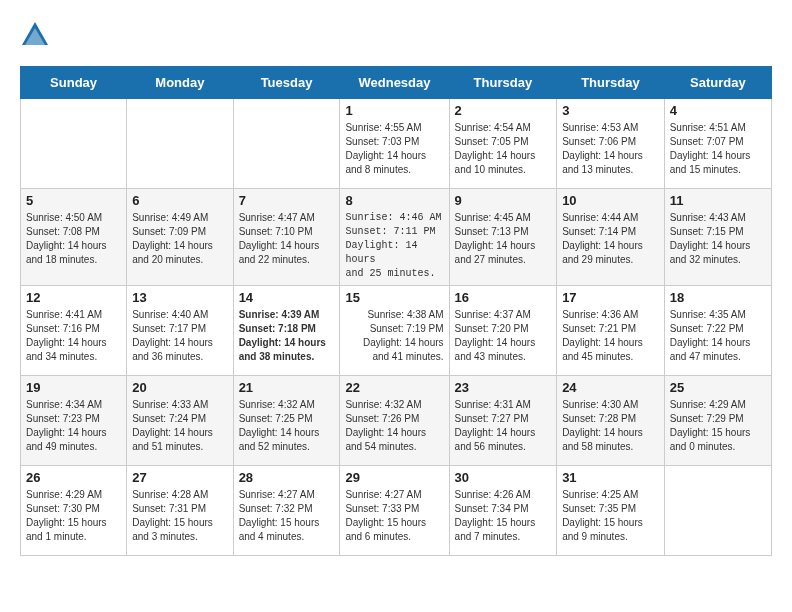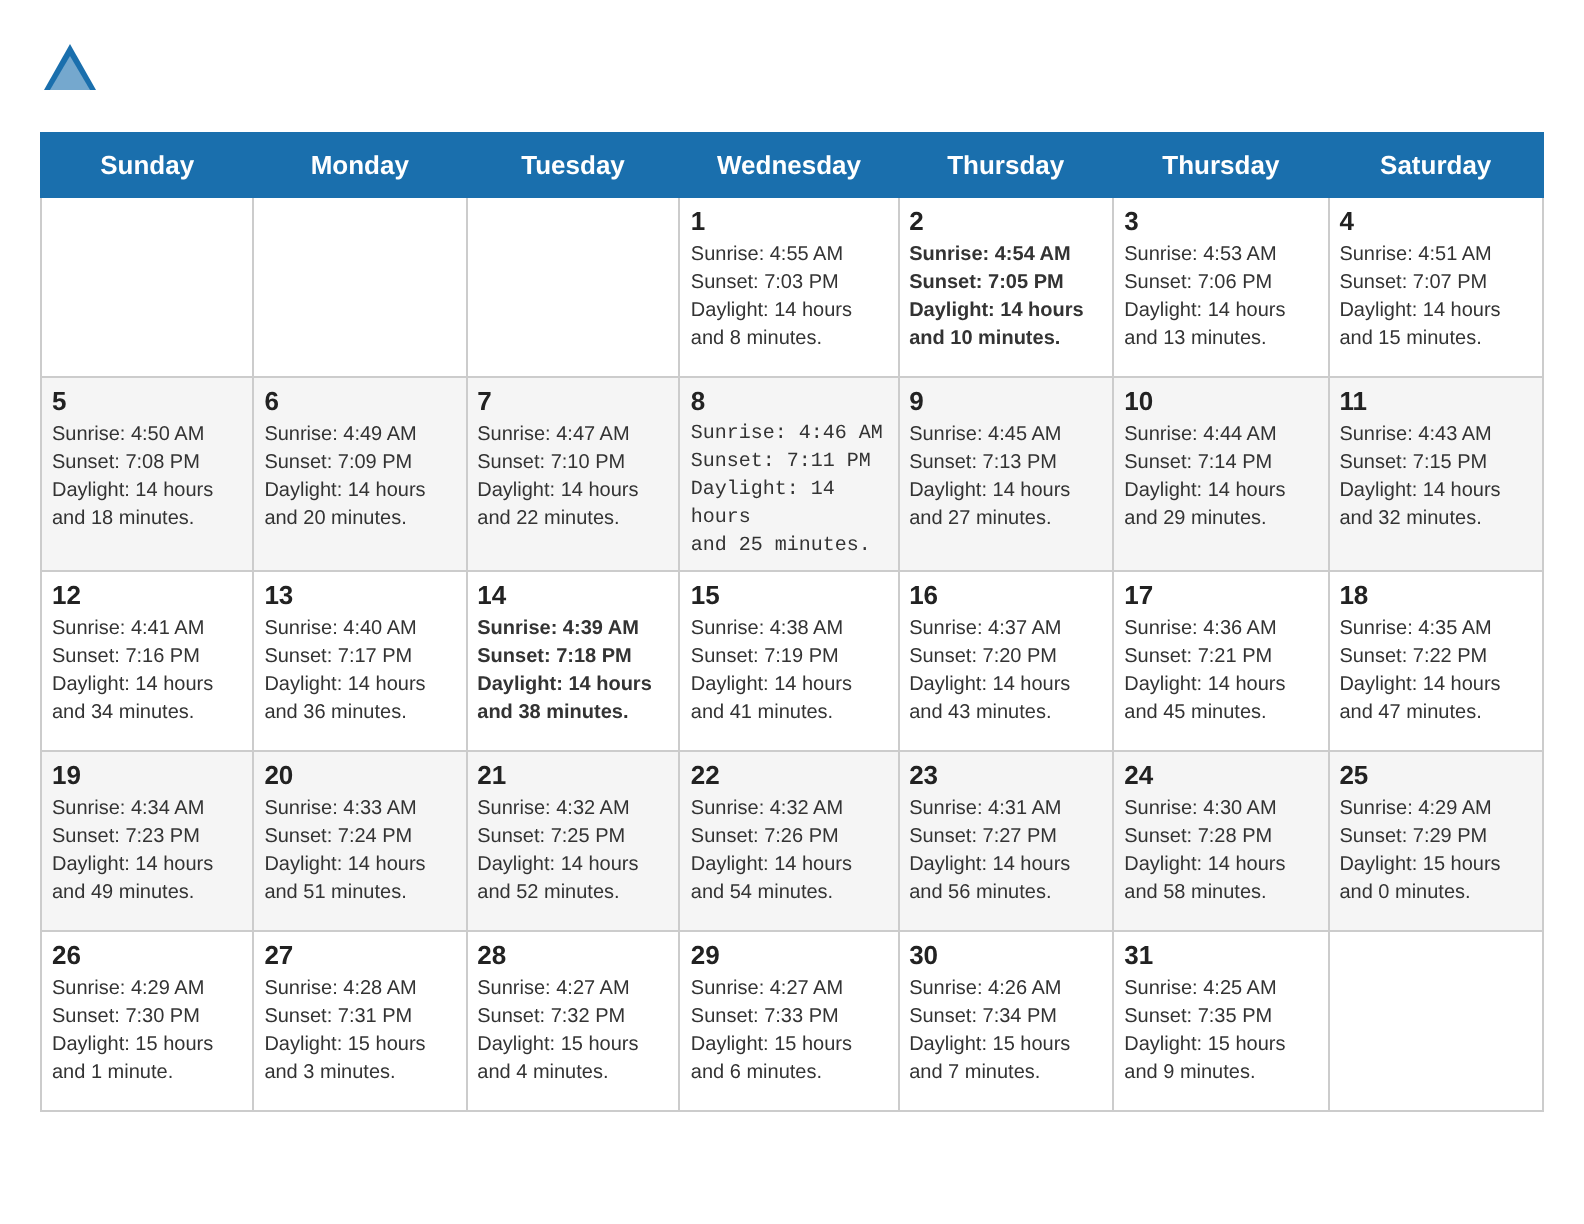--- a/index.html
+++ b/index.html
@@ -135,21 +135,21 @@
         <td class="empty-cell"></td>
         <td>
           <div class="day-number">1</div>
           <div class="day-info" style="white-space: pre-line;">Sunrise: 4:55 AM
 Sunset: 7:03 PM
 Daylight: 14 hours
 and 8 minutes.</div>
         </td>
         <td>
           <div class="day-number">2</div>
-          <div class="day-info" style="white-space: pre-line; font-weight: bold;">Sunrise: 4:54 AM
+          <div class="day-info" style="white-space: pre-line;">Sunrise: 4:54 AM
 Sunset: 7:05 PM
 Daylight: 14 hours
 and 10 minutes.</div>
         </td>
         <td>
           <div class="day-number">3</div>
           <div class="day-info" style="white-space: pre-line;">Sunrise: 4:53 AM
 Sunset: 7:06 PM
 Daylight: 14 hours
 and 13 minutes.</div>
@@ -230,21 +230,21 @@
         </td>
         <td>
           <div class="day-number">14</div>
           <div class="day-info" style="white-space: pre-line; font-weight: bold;">Sunrise: 4:39 AM
 Sunset: 7:18 PM
 Daylight: 14 hours
 and 38 minutes.</div>
         </td>
         <td>
           <div class="day-number">15</div>
-          <div class="day-info" style="white-space: pre-line;">Sunrise: 4:38 AM
+          <div class="day-info" style="white-space: pre-line; text-align: right;">Sunrise: 4:38 AM
 Sunset: 7:19 PM
 Daylight: 14 hours
 and 41 minutes.</div>
         </td>
         <td>
           <div class="day-number">16</div>
           <div class="day-info" style="white-space: pre-line;">Sunrise: 4:37 AM
 Sunset: 7:20 PM
 Daylight: 14 hours
 and 43 minutes.</div>

